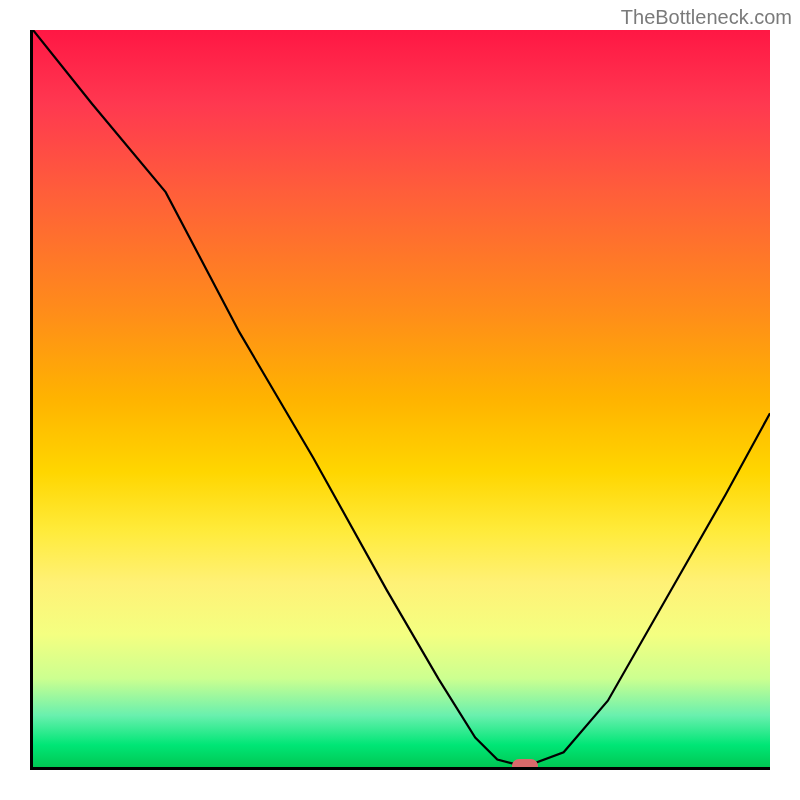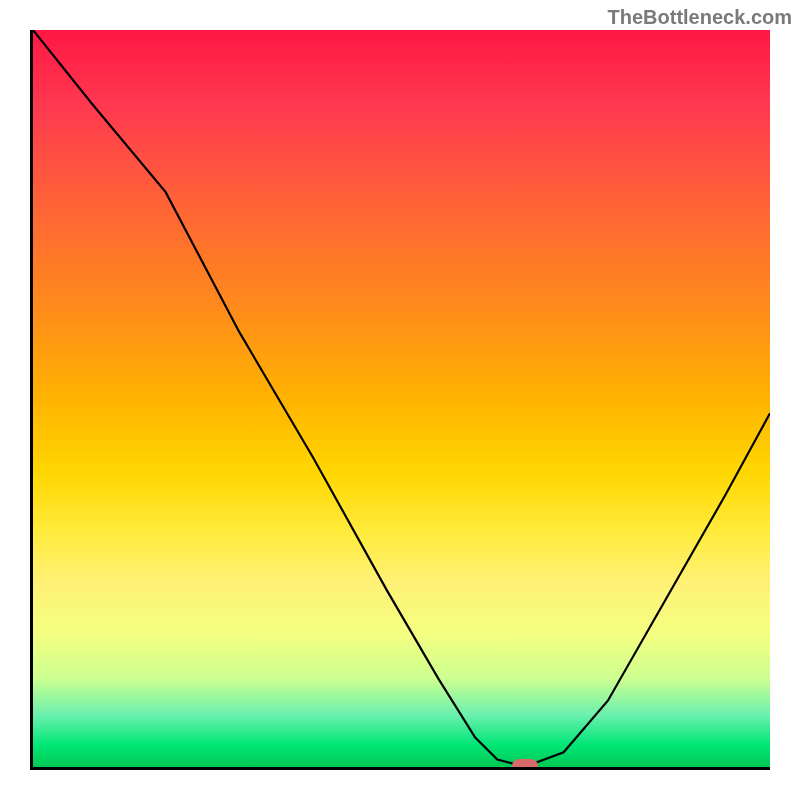--- a/index.html
+++ b/index.html
@@ -57,21 +57,21 @@
   height: 14px;
   background: #d96a6a;
   border-radius: 7px;
   transform: translate(-50%, -50%);
 }
 .watermark {
   position: absolute;
   top: 6px;
   right: 8px;
   font-size: 20px;
-  font-weight: bold;
+  font-weight: normal;
   color: #7a7a7a;
   z-index: 5;
   font-family: Arial, sans-serif;
 }
 </style>
 </head>
 <body>
 
 <div class="watermark">TheBottleneck.com</div>
 

